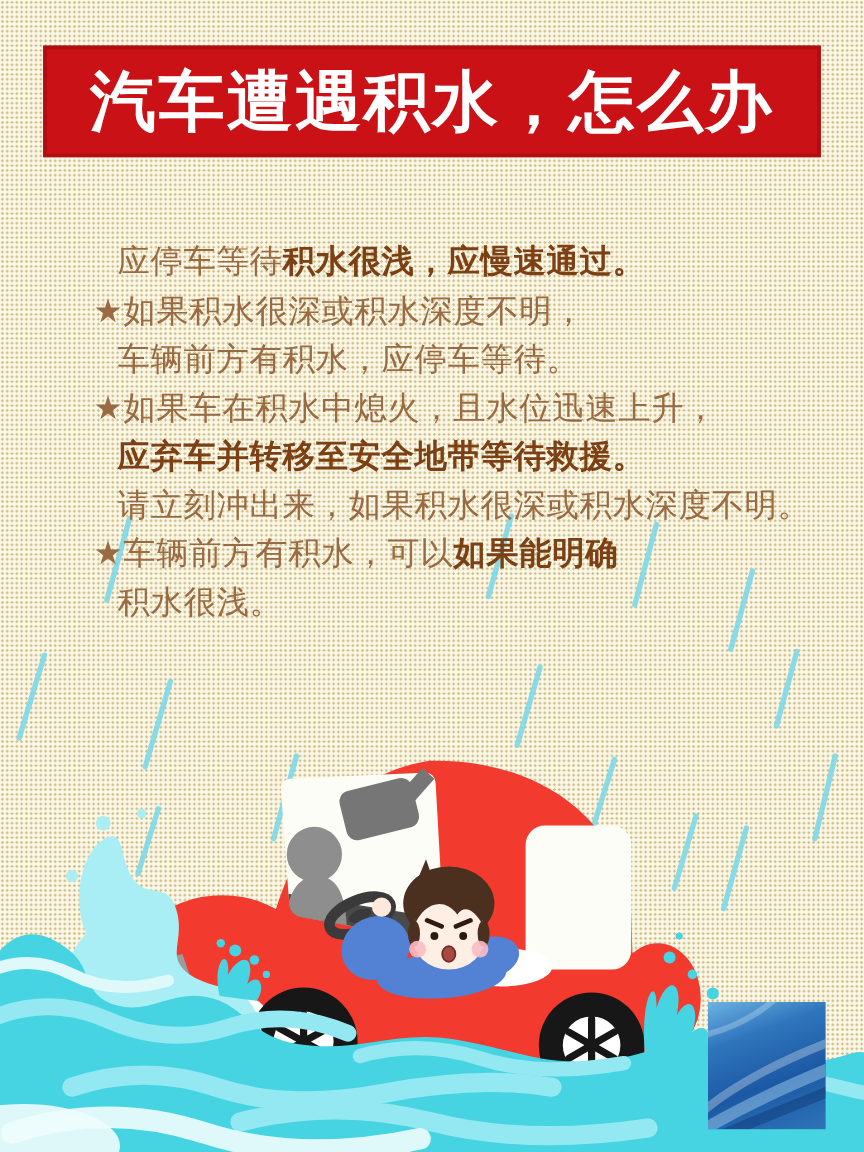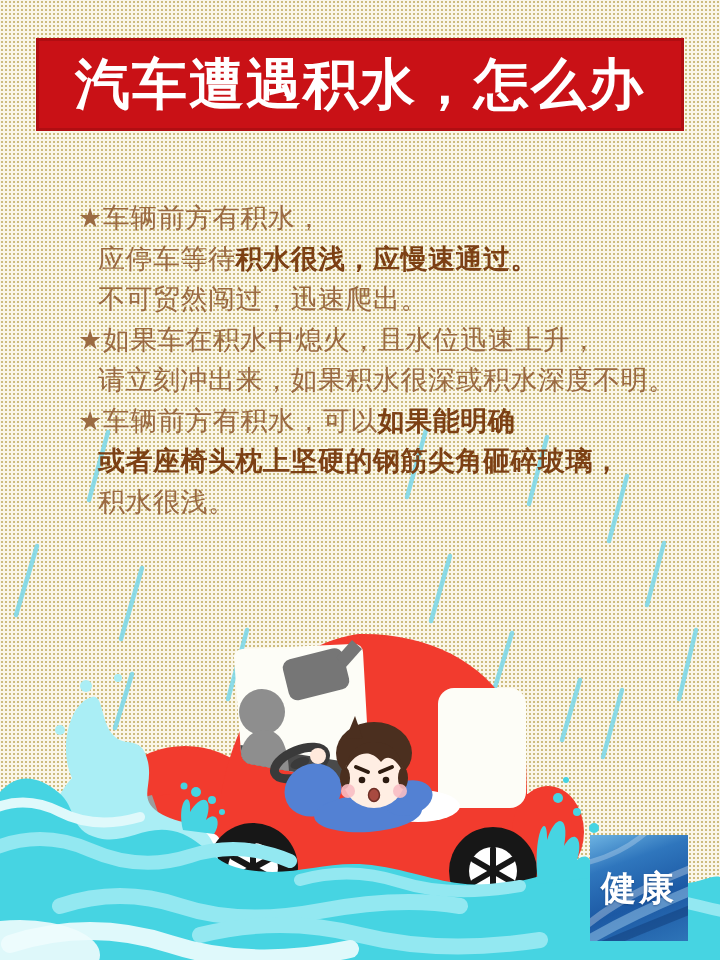--- a/index.html
+++ b/index.html
@@ -187,33 +187,32 @@
       </g>
       <ellipse cx="20" cy="955" rx="80" ry="35" fill="#eefcfd" opacity="0.9"></ellipse>
     </g>
   </svg>
 
   <div class="banner">
     <div class="title">汽车遭遇积水，怎么办</div>
   </div>
 
   <div class="tips">
-      <div class="tip-line"><span>★车辆前方有积水，</span></div>
       <div class="tip-line indent"><span>应停车等待</span><span class="bold">积水很浅，应慢速通过。</span></div>
-      <div class="tip-line indent"><span>不可贸然闯过，迅速爬出。</span></div>
+      <div class="tip-line"><span>★如果积水很深或积水深度不明，</span></div>
+      <div class="tip-line indent"><span>车辆前方有积水，应停车等待。</span></div>
       <div class="tip-line"><span>★如果车在积水中熄火，且水位迅速上升，</span></div>
+      <div class="tip-line indent"><span class="bold">应弃车并转移至安全地带等待救援。</span></div>
       <div class="tip-line indent"><span>请立刻冲出来，如果积水很深或积水深度不明。</span></div>
       <div class="tip-line"><span>★车辆前方有积水，可以</span><span class="bold">如果能明确</span></div>
-      <div class="tip-line indent"><span class="bold">或者座椅头枕上坚硬的钢筋尖角砸碎玻璃，</span></div>
       <div class="tip-line indent"><span>积水很浅。</span></div>
     </div>
 
   <div class="logo">
     <svg viewBox="0 0 98 106">
       <path d="M-10,96 Q30,60 110,30" fill="none" stroke="#ffffff" stroke-width="7" opacity="0.3"></path>
       <path d="M-10,110 Q40,80 110,52" fill="none" stroke="#9cc9ec" stroke-width="10" opacity="0.5"></path>
       <path d="M-14,30 Q30,22 60,-6" fill="none" stroke="#ffffff" stroke-width="5" opacity="0.25"></path>
       <path d="M-10,120 Q46,96 112,70" fill="none" stroke="#123f7e" stroke-width="9" opacity="0.55"></path>
     </svg>
-    <div class="logo-line">健康</div>
   </div>
 
 </div>
 
 </body></html>

